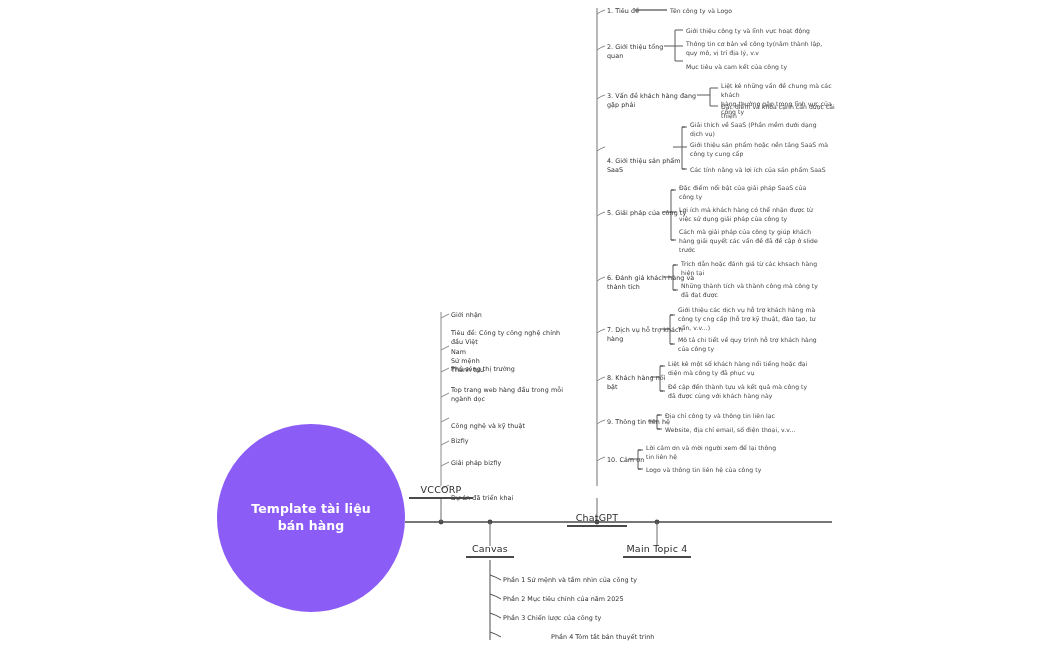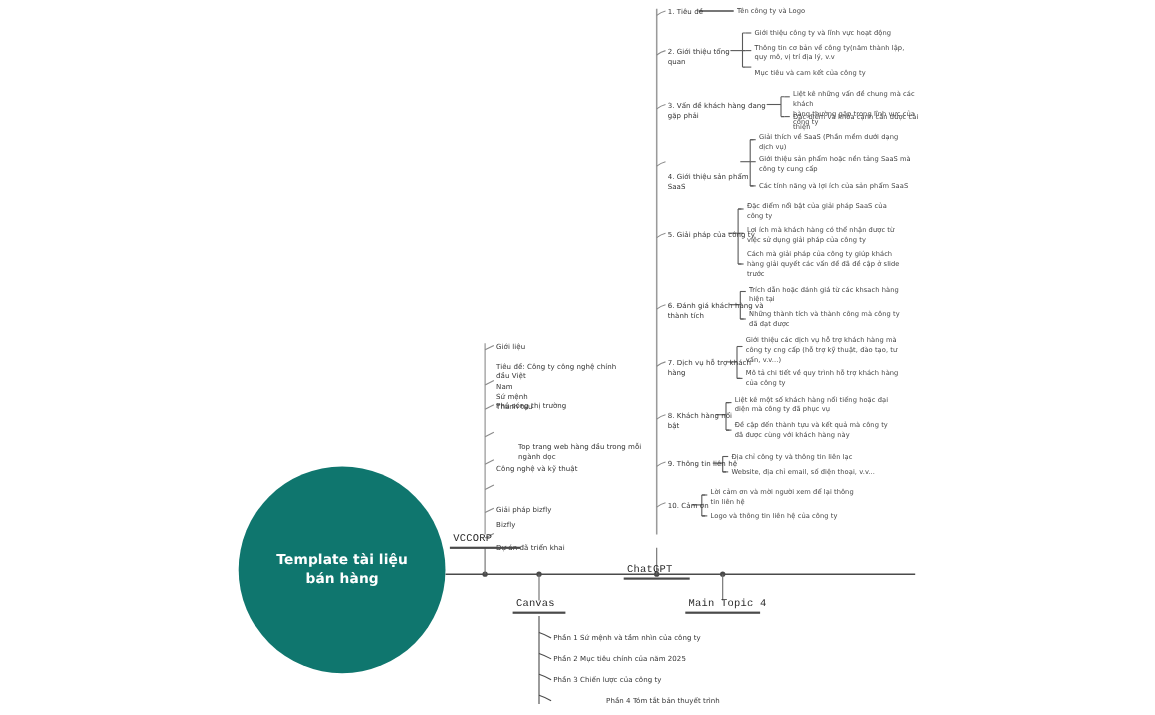--- a/index.html
+++ b/index.html
@@ -29,21 +29,21 @@
   }
 
   
   .root-node {
     position: absolute;
     left: 217px;
     top: 424px;
     width: 188px;
     height: 188px;
     border-radius: 50%;
-    background: #0f766e;
+    background: #8b5cf6;
     display: flex;
     align-items: center;
     justify-content: center;
     box-sizing: border-box;
     z-index: 5;
   }
   .root-node .root-label {
     color: #ffffff;
     font-size: 12.5px;
     font-weight: bold;
@@ -55,22 +55,21 @@
 
   
   .main-topic {
     position: absolute;
     z-index: 4;
     font-size: 9.5px;
     color: #2b2b2b;
     letter-spacing: .2px;
     white-space: nowrap;
     padding-bottom: 3px;
-    text-align: left;
-    font-family: Liberation Mono, monospace;
+    text-align: center;
   }
   .main-topic .mt-text {
     display: block;
     padding: 0 3px 2px 3px;
   }
   .main-topic .mt-rule {
     display: block;
     height: 1.5px;
     background: #4a4a4a;
   }
@@ -218,34 +217,34 @@
   <div class="main-topic" style="left:567px; top:484px; width:60px;margin-top:28px;">
     <span class="mt-text">ChatGPT</span>
     <span class="mt-rule"></span>
   </div>
 
   <div class="main-topic" style="left:623px; top:543px; width:68px;">
     <span class="mt-text">Main Topic 4</span>
     <span class="mt-rule"></span>
   </div>
 
-  <div class="node lvl2 left" style="left:451px; top:311px; width:120px;">Giới liệu</div>
+  <div class="node lvl2 left" style="left:451px; top:311px; width:120px;">Giới nhận</div>
 
   <div class="node lvl2 left" style="left:451px; top:329px; width:120px;">Tiêu đề: Công ty công nghệ chính đầu Việt
 Nam
 Sứ mệnh
 Thành tựu</div>
 
   <div class="node lvl2 left" style="left:451px; top:365px; width:120px;">Phủ sóng thị trường</div>
 
-  <div class="node lvl2 left" style="left:451px; top:402px; width:130px;margin-left:20px;">Top trang web hàng đầu trong mỗi ngành dọc</div>
+  <div class="node lvl2 left" style="left:451px; top:386px; width:130px;">Top trang web hàng đầu trong mỗi ngành dọc</div>
 
   <div class="node lvl2 left" style="left:451px; top:422px; width:120px;">Công nghệ và kỹ thuật</div>
 
-  <div class="node lvl2 left" style="left:451px; top:437px; width:120px;margin-top:36px;">Bizfly</div>
+  <div class="node lvl2 left" style="left:451px; top:437px; width:120px;">Bizfly</div>
 
   <div class="node lvl2 left" style="left:451px; top:459px; width:120px;">Giải pháp bizfly</div>
 
   <div class="node lvl2 left" style="left:451px; top:494px; width:120px;">Dự án đã triển khai</div>
 
   <div class="node lvl2 left" style="left:503px; top:576px; width:180px;">Phần 1 Sứ mệnh và tầm nhìn của công ty</div>
 
   <div class="node lvl2 left" style="left:503px; top:595px; width:180px;">Phần 2 Mục tiêu chính của năm 2025</div>
 
   <div class="node lvl2 left" style="left:503px; top:614px; width:180px;">Phần 3 Chiến lược của công ty</div>

